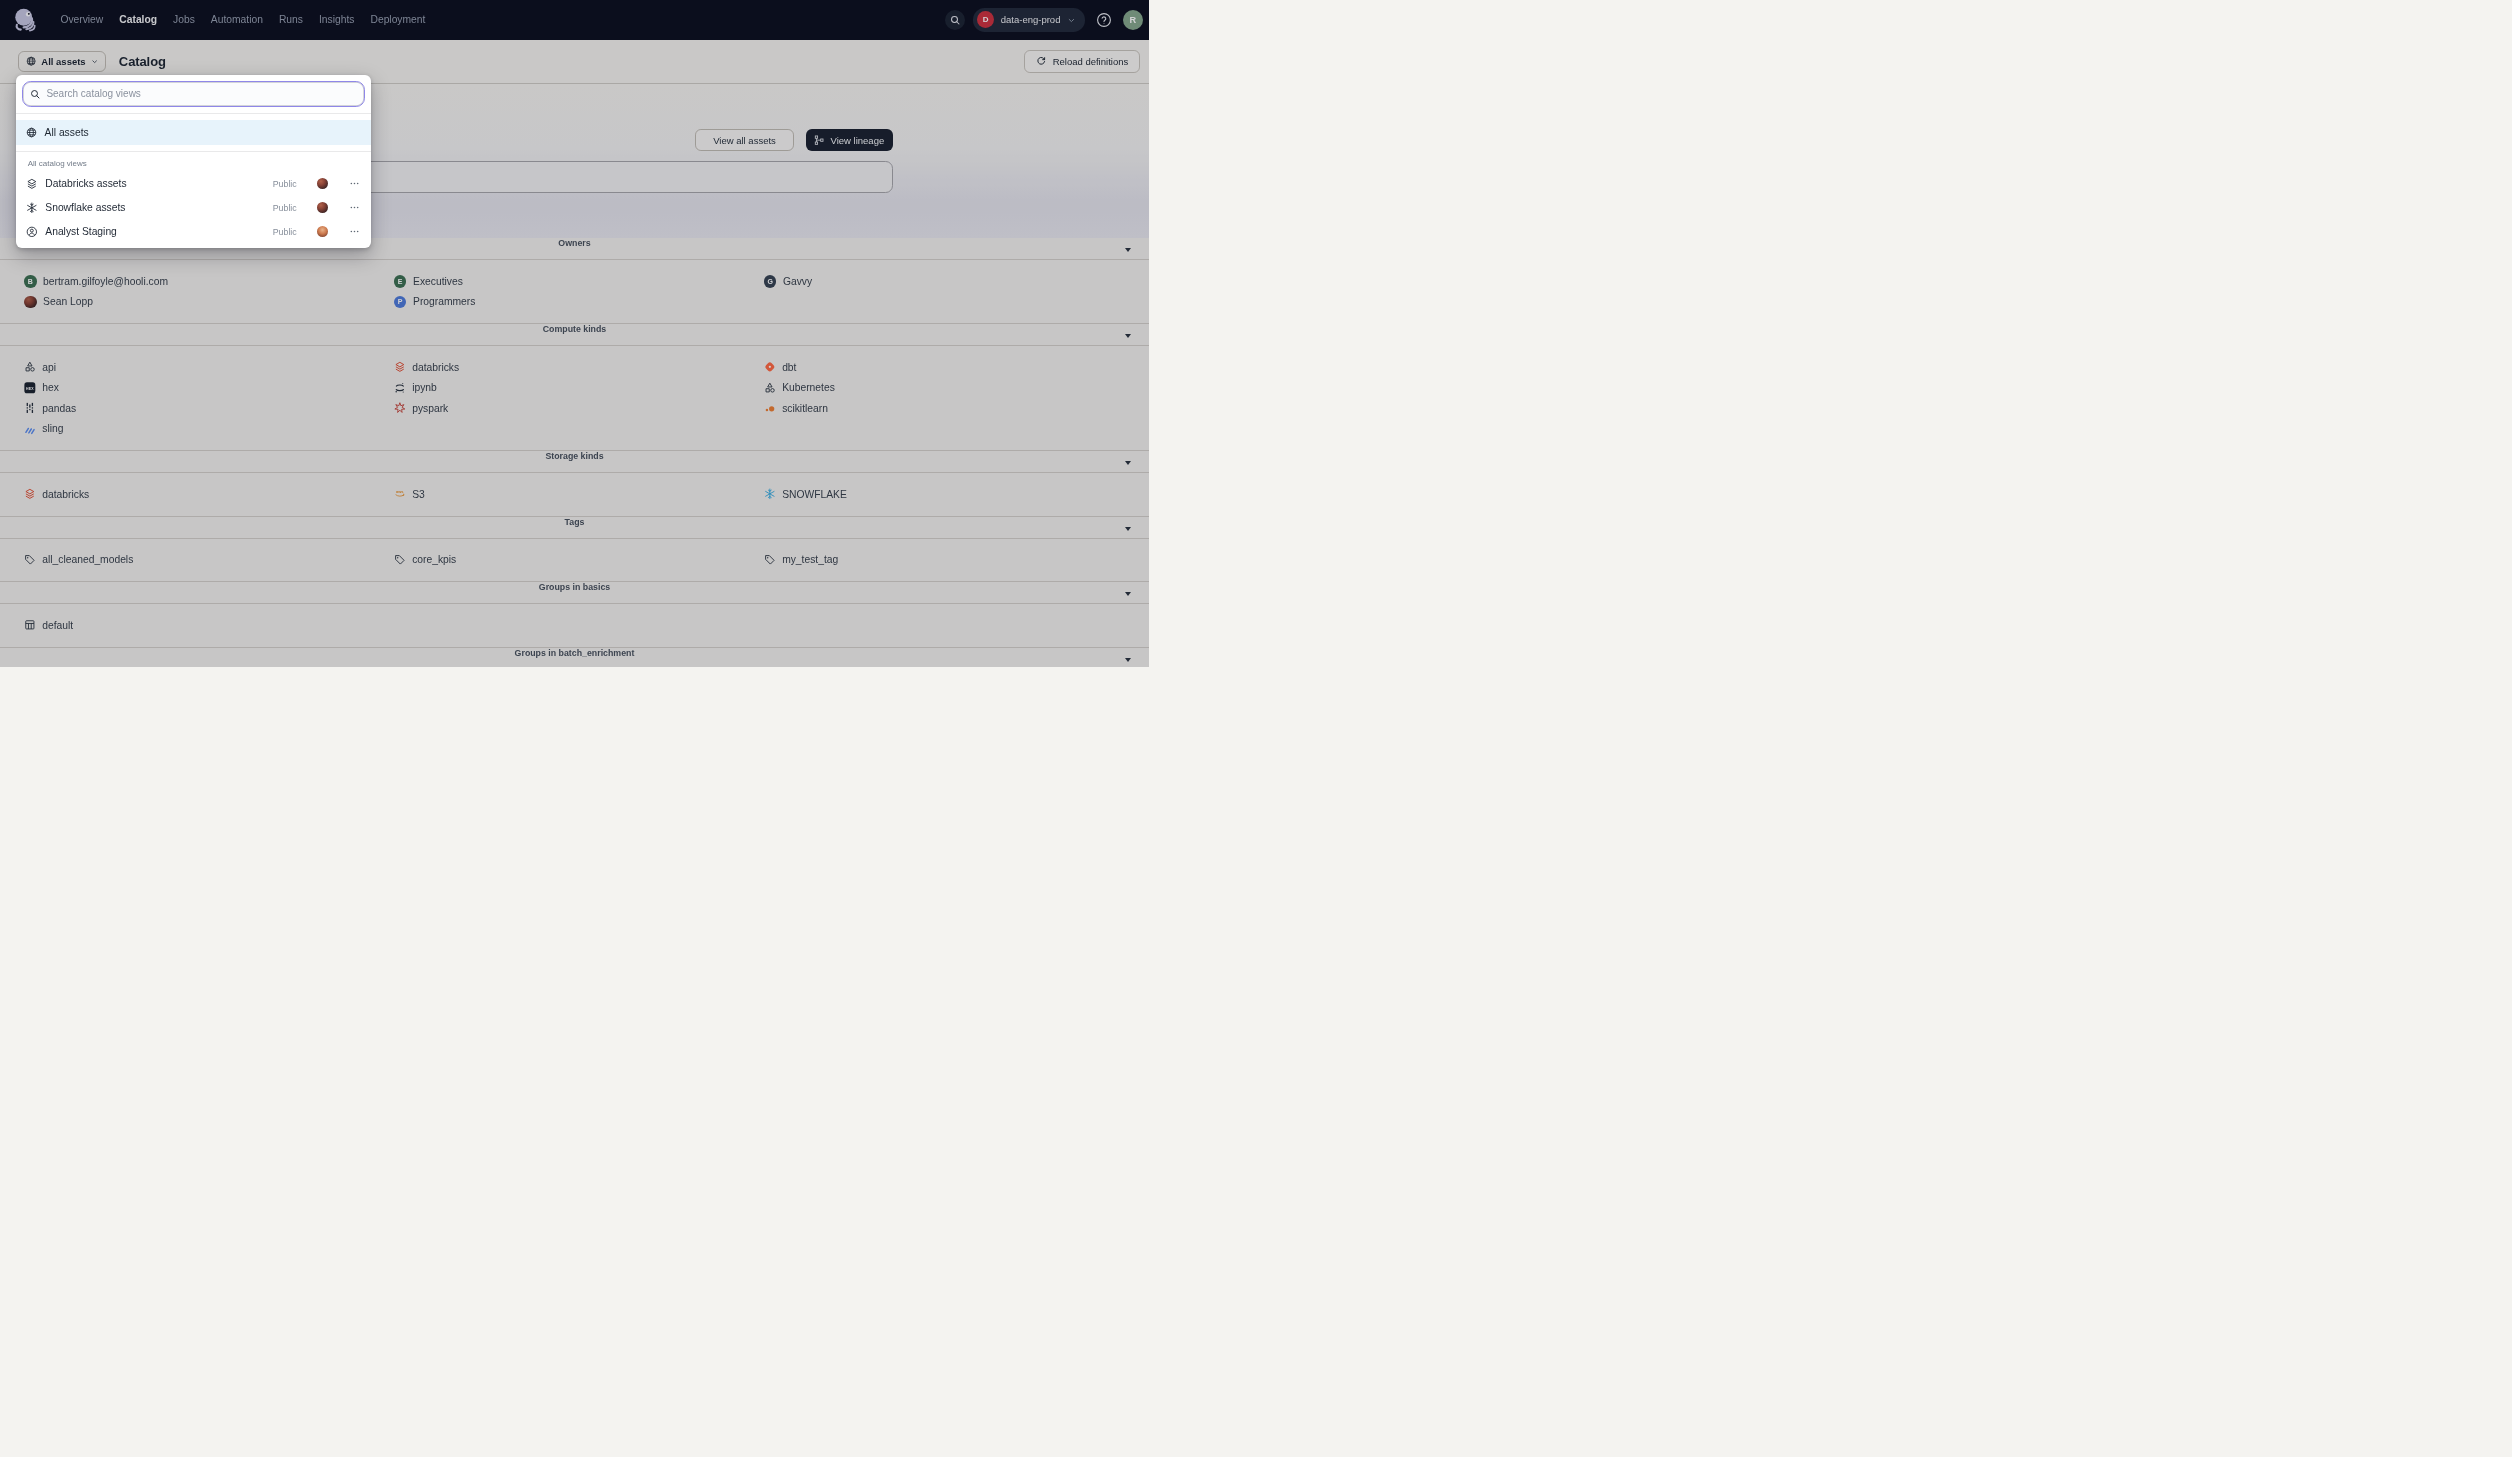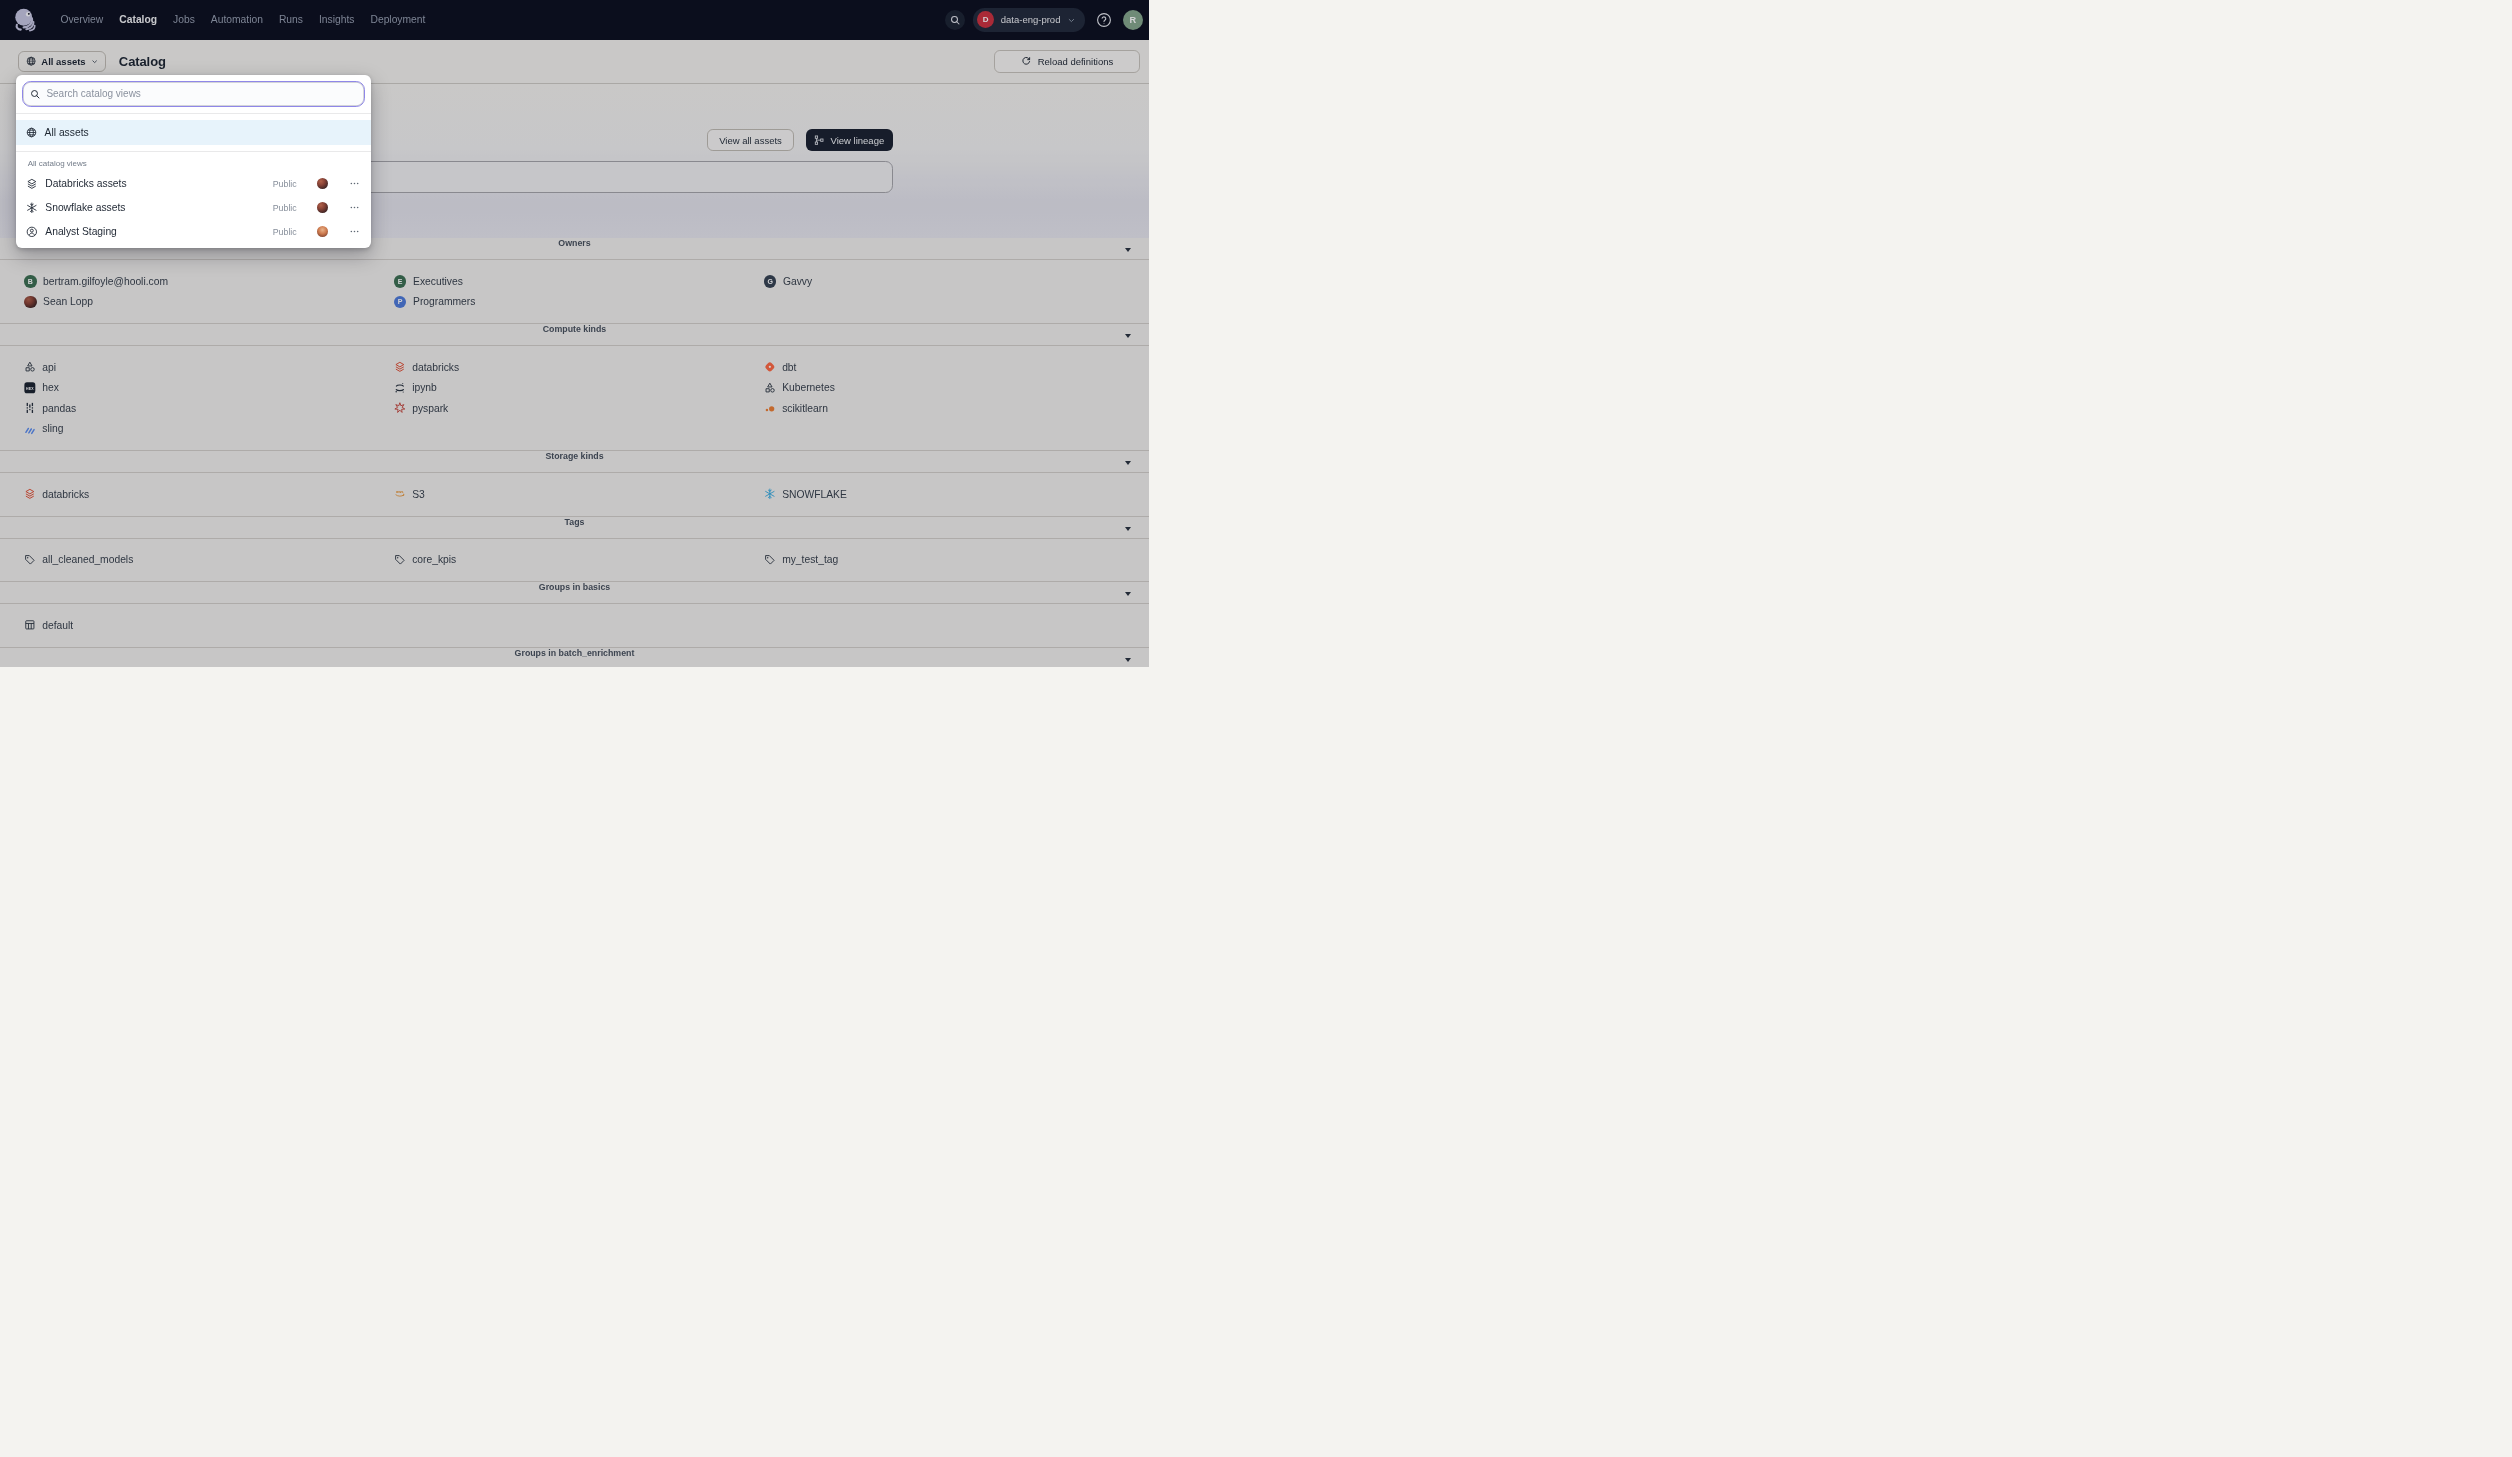--- a/index.html
+++ b/index.html
@@ -18,26 +18,26 @@
   .dep-avatar { width:17px; height:17px; border-radius:50%; background:#CE3340; color:#fff; font-size:8px; font-weight:700; display:flex; align-items:center; justify-content:center; }
   .dep-label { font-size:9.5px; color:#EDEFF3; font-weight:500;text-align:center; }
   .dep-caret { color:#8C98A8; width:8.8px; height:8.8px; }
   .user-avatar { width:20.5px; height:20.5px; border-radius:50%; background:#87A98E; color:#fff; font-size:9.2px; font-weight:600; display:flex; align-items:center; justify-content:center; }
 
   
   .page-header { height:44px; display:flex; align-items:center; padding:0 8.8px 0 17.6px; border-bottom:0.7px solid #CFCCC6; background:#F4F3F0; }
   .scope-btn { display:flex; align-items:center; gap:5.1px; height:21px; padding:0 7.3px; border:0.7px solid #C2BEB6; border-radius:5.9px; background:transparent; font-size:9.5px; font-weight:600; color:#1E2733; cursor:pointer; }
   .scope-btn .ic12 { width:10.3px; height:10.3px; }
   .page-title { font-size:13px; font-weight:600; margin-left:12.5px; letter-spacing:-0.1px; }
-  .reload-btn { margin-left:auto; display:flex; align-items:center; gap:5.9px; height:23px; padding:0 26px; border:0.7px solid #C9C5BD; border-radius:5.9px; background:#F8F7F5; font-size:9.5px; color:#1E2733; cursor:pointer; }
+  .reload-btn { margin-left:auto; display:flex; align-items:center; gap:5.9px; height:23px; padding:0 11px; border:0.7px solid #C9C5BD; border-radius:5.9px; background:#F8F7F5; font-size:9.5px; color:#1E2733; cursor:pointer; }
 
   
   .hero { position:relative; height:154px; background:linear-gradient(180deg,#F4F3F0 0%,#F2F2F2 42%,#E4E4EC 78%,#E8E8EF 100%); }
   .hero-buttons { position:absolute; top:45px; right:256px; display:flex; gap:11.7px; }
-  .btn-outline { display:flex; align-items:center; gap:5.9px; height:22px; padding:0 11px; border:0.7px solid #C0BCB4; border-radius:5.9px; background:#F7F6F4; font-size:9.5px; color:#2A3441; cursor:pointer; }
+  .btn-outline { display:flex; align-items:center; gap:5.9px; height:22px; padding:0 17px; border:0.7px solid #C0BCB4; border-radius:5.9px; background:#F7F6F4; font-size:9.5px; color:#2A3441; cursor:pointer; }
   .btn-dark { display:flex; align-items:center; gap:5.9px; height:22px; padding:0 8.8px; border:none; border-radius:5.9px; background:#1B2331; font-size:9.5px; color:#F2F4F7; cursor:pointer; }
   .btn-dark .ic14 { color:#E8EBF0; }
   .hero-search { position:absolute; top:77px; left:169px; right:256px; height:32px; border:0.7px solid #A6A6AB; border-radius:7.3px; background:#F1F1F2; font-size:11px; padding:0 11.7px; color:#1E2733; outline:none; }
 
   
   .sections { background:#F2F1EE; }
   .sec-head { height:22px; display:flex; align-items:center; padding:0 17.6px; border-bottom:0.7px solid #D3D0CB; cursor:pointer;flex-direction:column; }
   .sec-title { font-size:8.8px; font-weight:600; color:#49525F; }
   .caret { margin-left:auto; width:0; height:0; border:3.7px solid transparent; border-top:4.4px solid #2A3441; margin-bottom:-3.7px; }
   .sec-body { padding:11px 24px 11px; border-bottom:0.7px solid #D3D0CB; }

